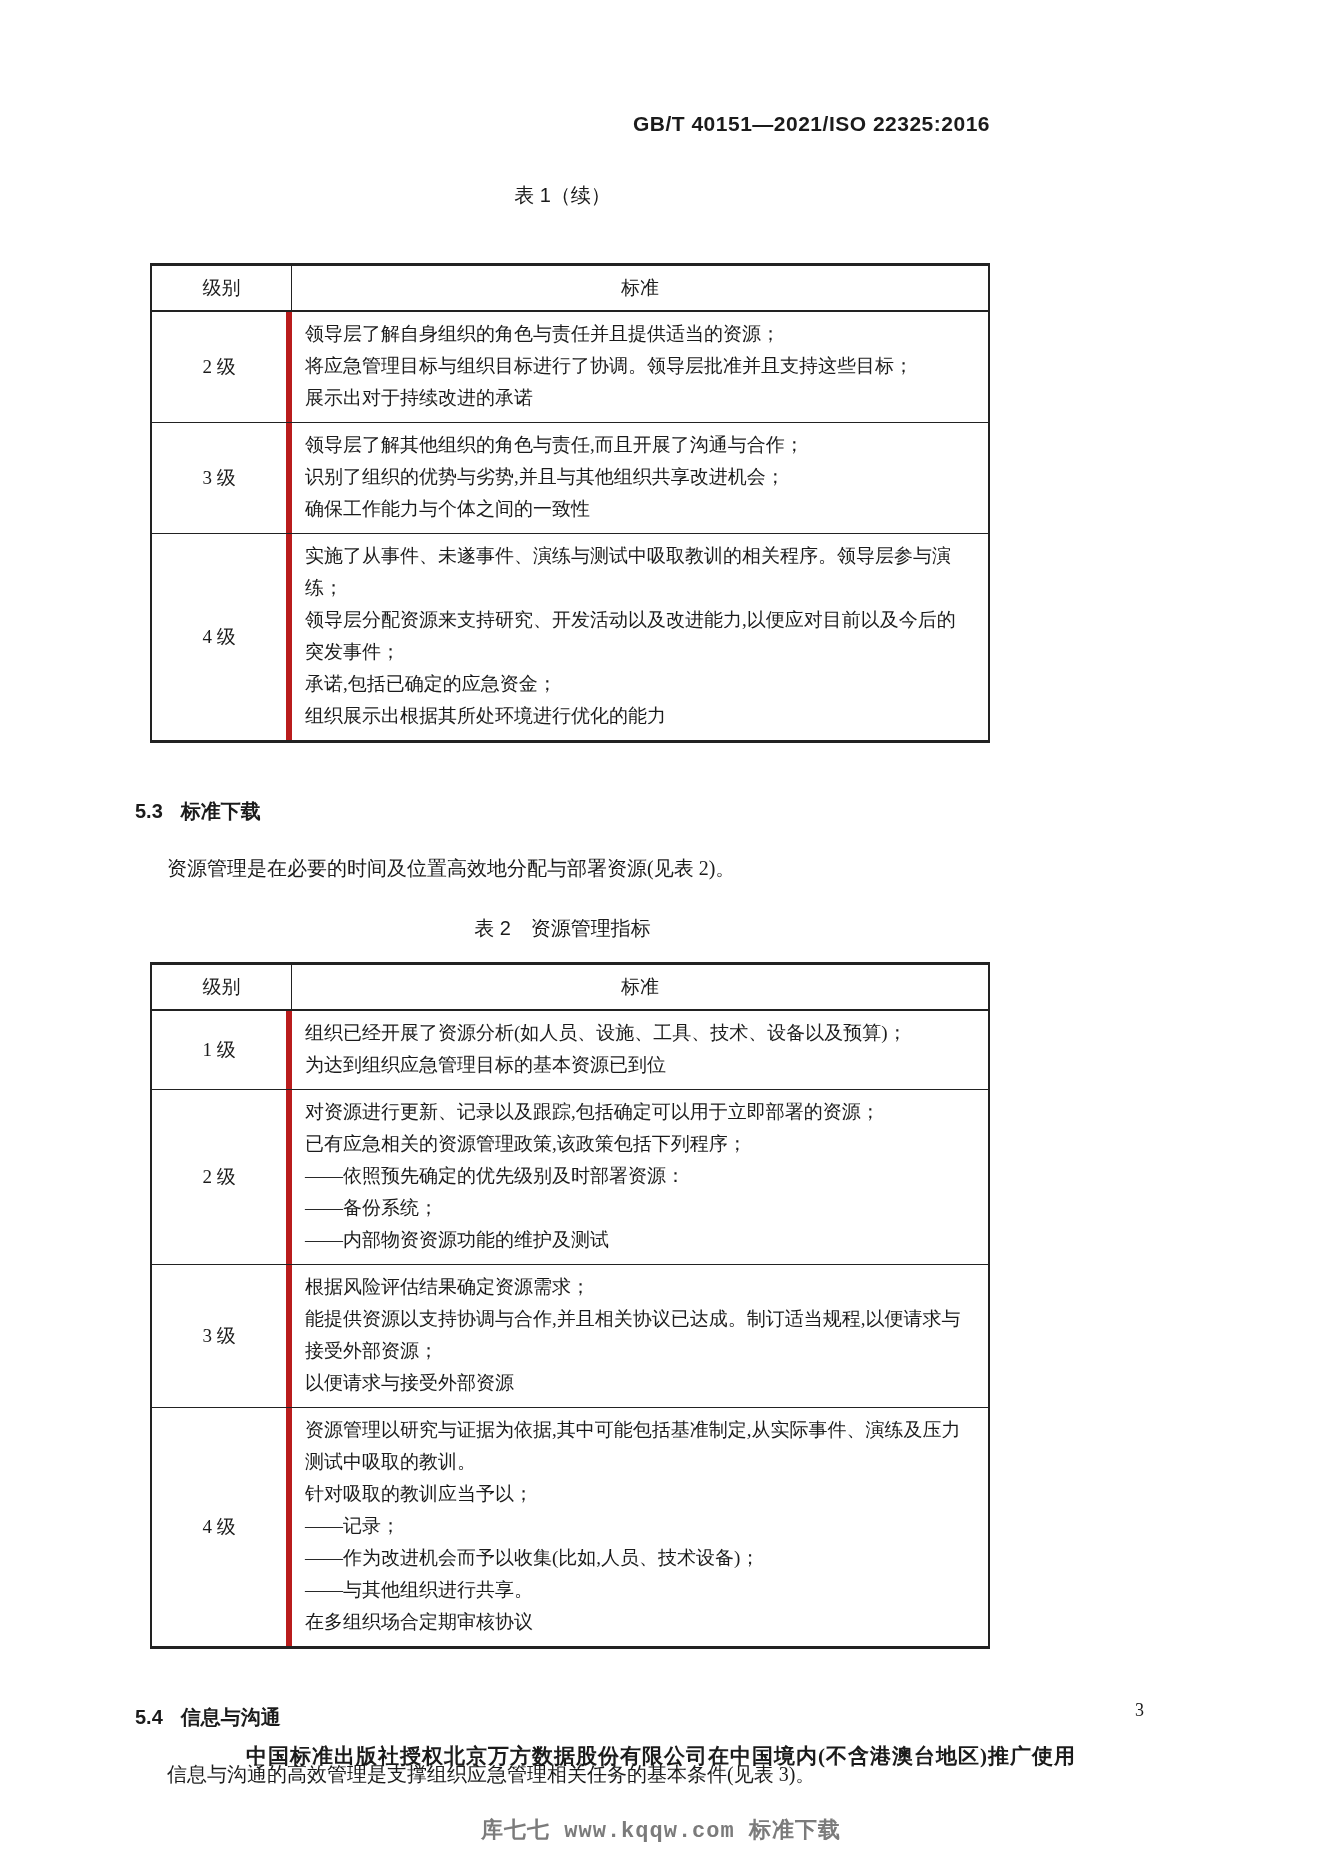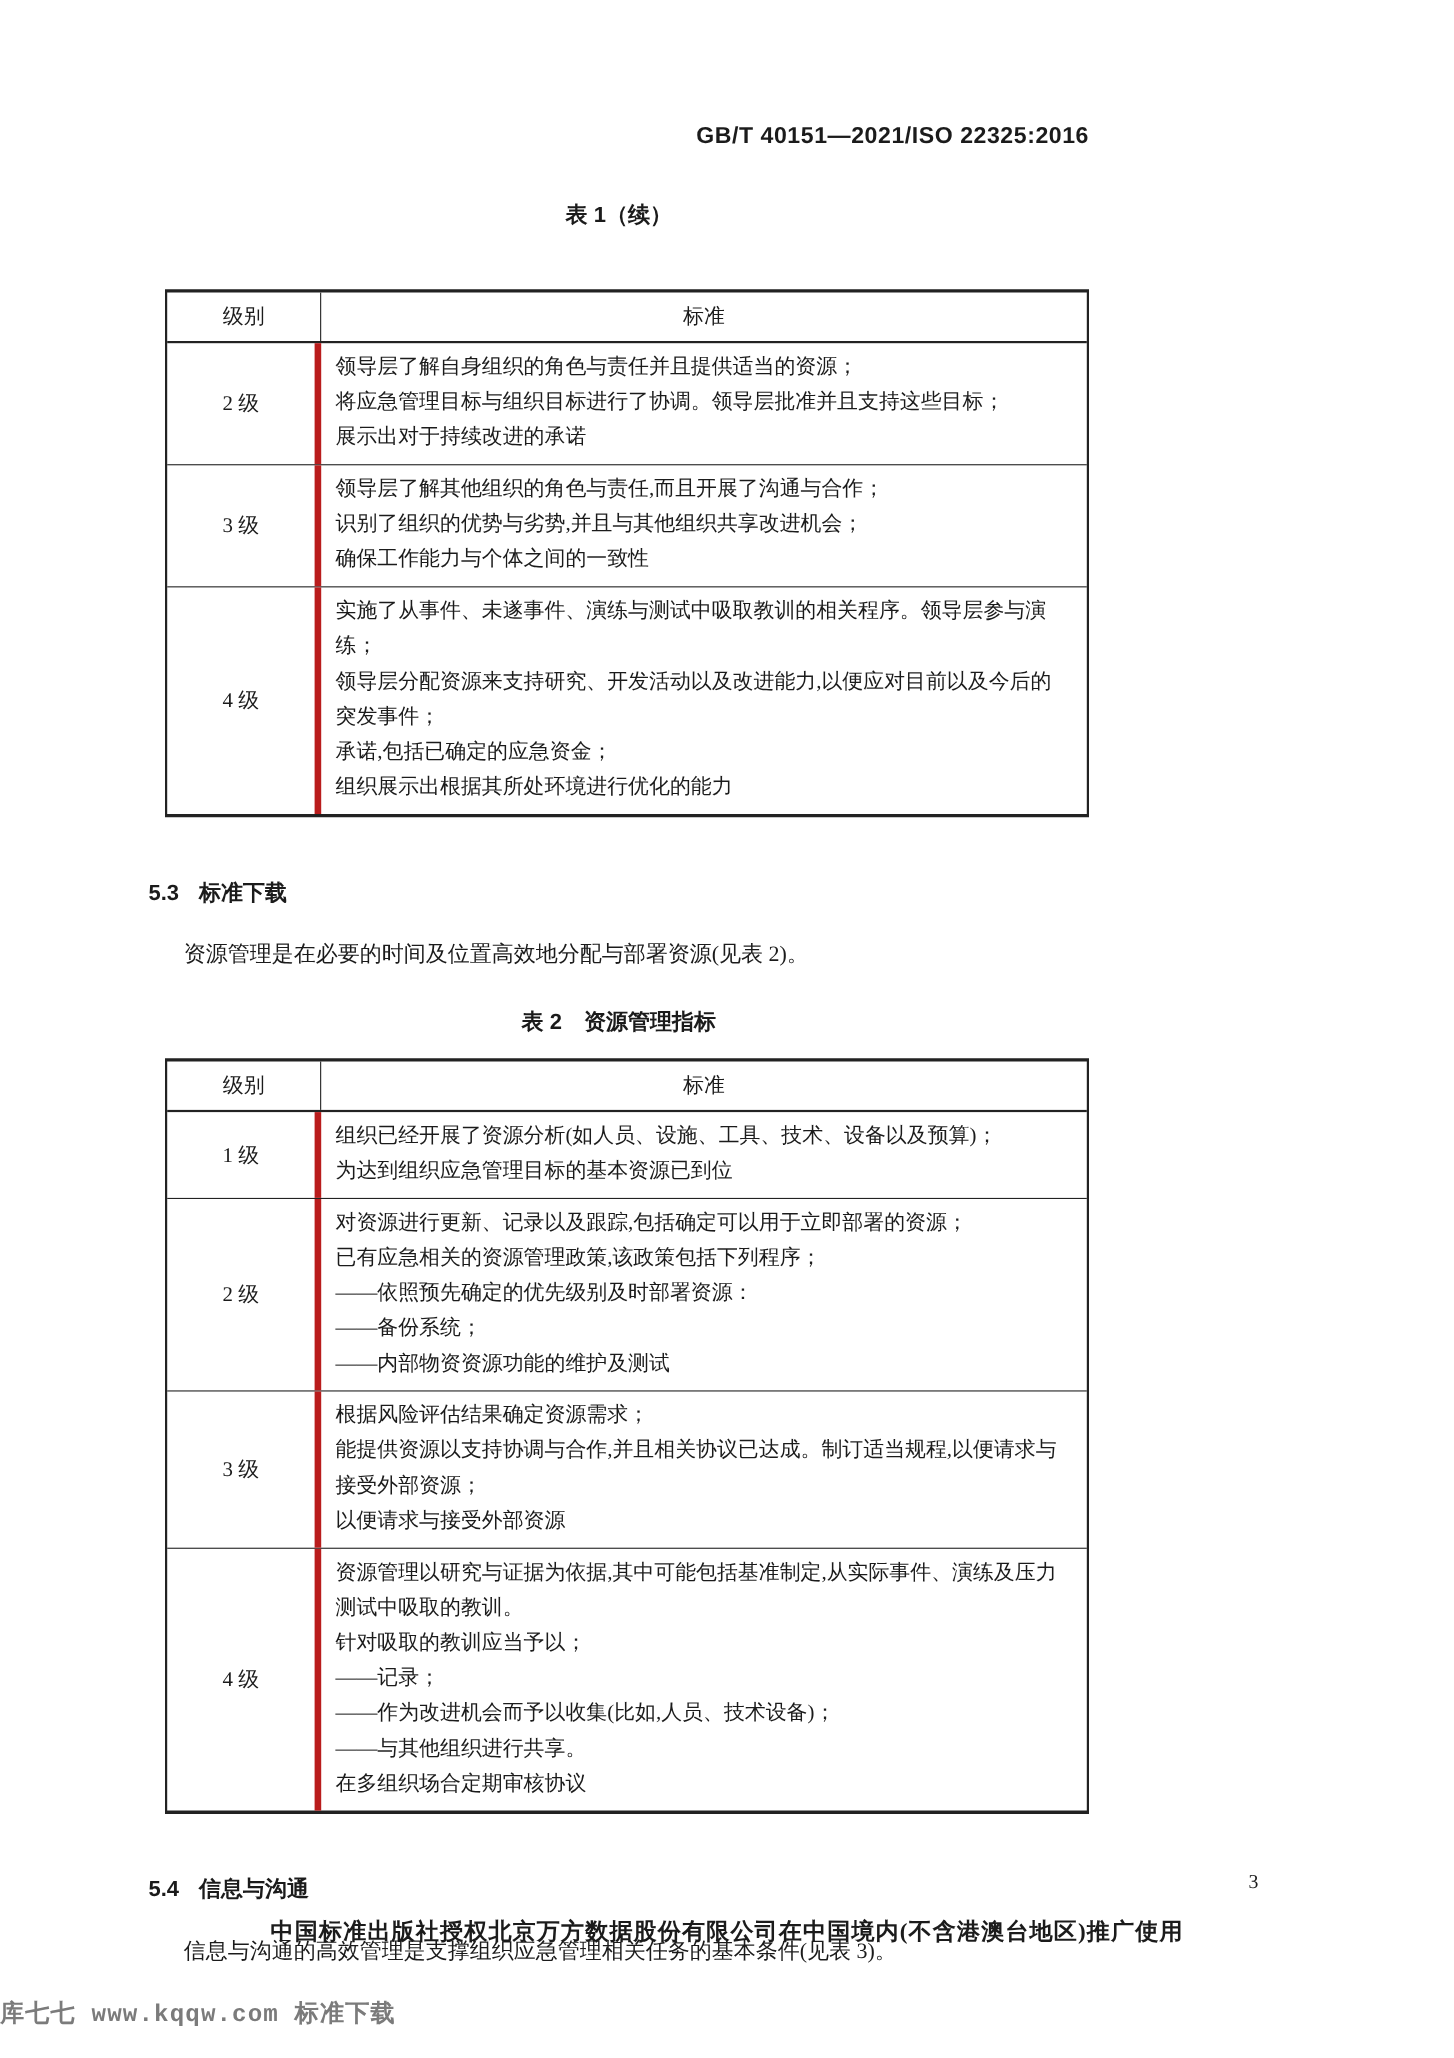--- a/index.html
+++ b/index.html
@@ -19,21 +19,21 @@
     font-family:"Liberation Sans","DejaVu Sans",sans-serif;
     font-weight:bold;
     font-size:21px;
     letter-spacing:0.5px;
   }
 
   .table-title {
     margin-top:46px;
     text-align:center;
     font-family:"Liberation Sans","DejaVu Sans",sans-serif;
-    font-weight:bold;
+    font-weight:normal;
     font-size:20px;
   }
 
   .doc-table {
     margin-top:54px;
     margin-left:15px;
     width:840px;
     border:2px solid #222222;
     border-top-width:3px;
     border-bottom-width:3px;
@@ -88,21 +88,21 @@
     width:100%;
     text-align:center;
     font-size:21px;
     letter-spacing:1px;
     font-weight:bold;
   }
   .watermark {
     position:absolute;
     top:1815px; left:0;
     width:100%;
-    text-align:left;
+    text-align:center;
     font-family:"Liberation Mono","DejaVu Sans Mono",monospace;
     font-weight:bold;
     font-size:22px;
     color:#7b7b7b;
     letter-spacing:1px;
   }
 </style>
 </head>
 <body>
 

